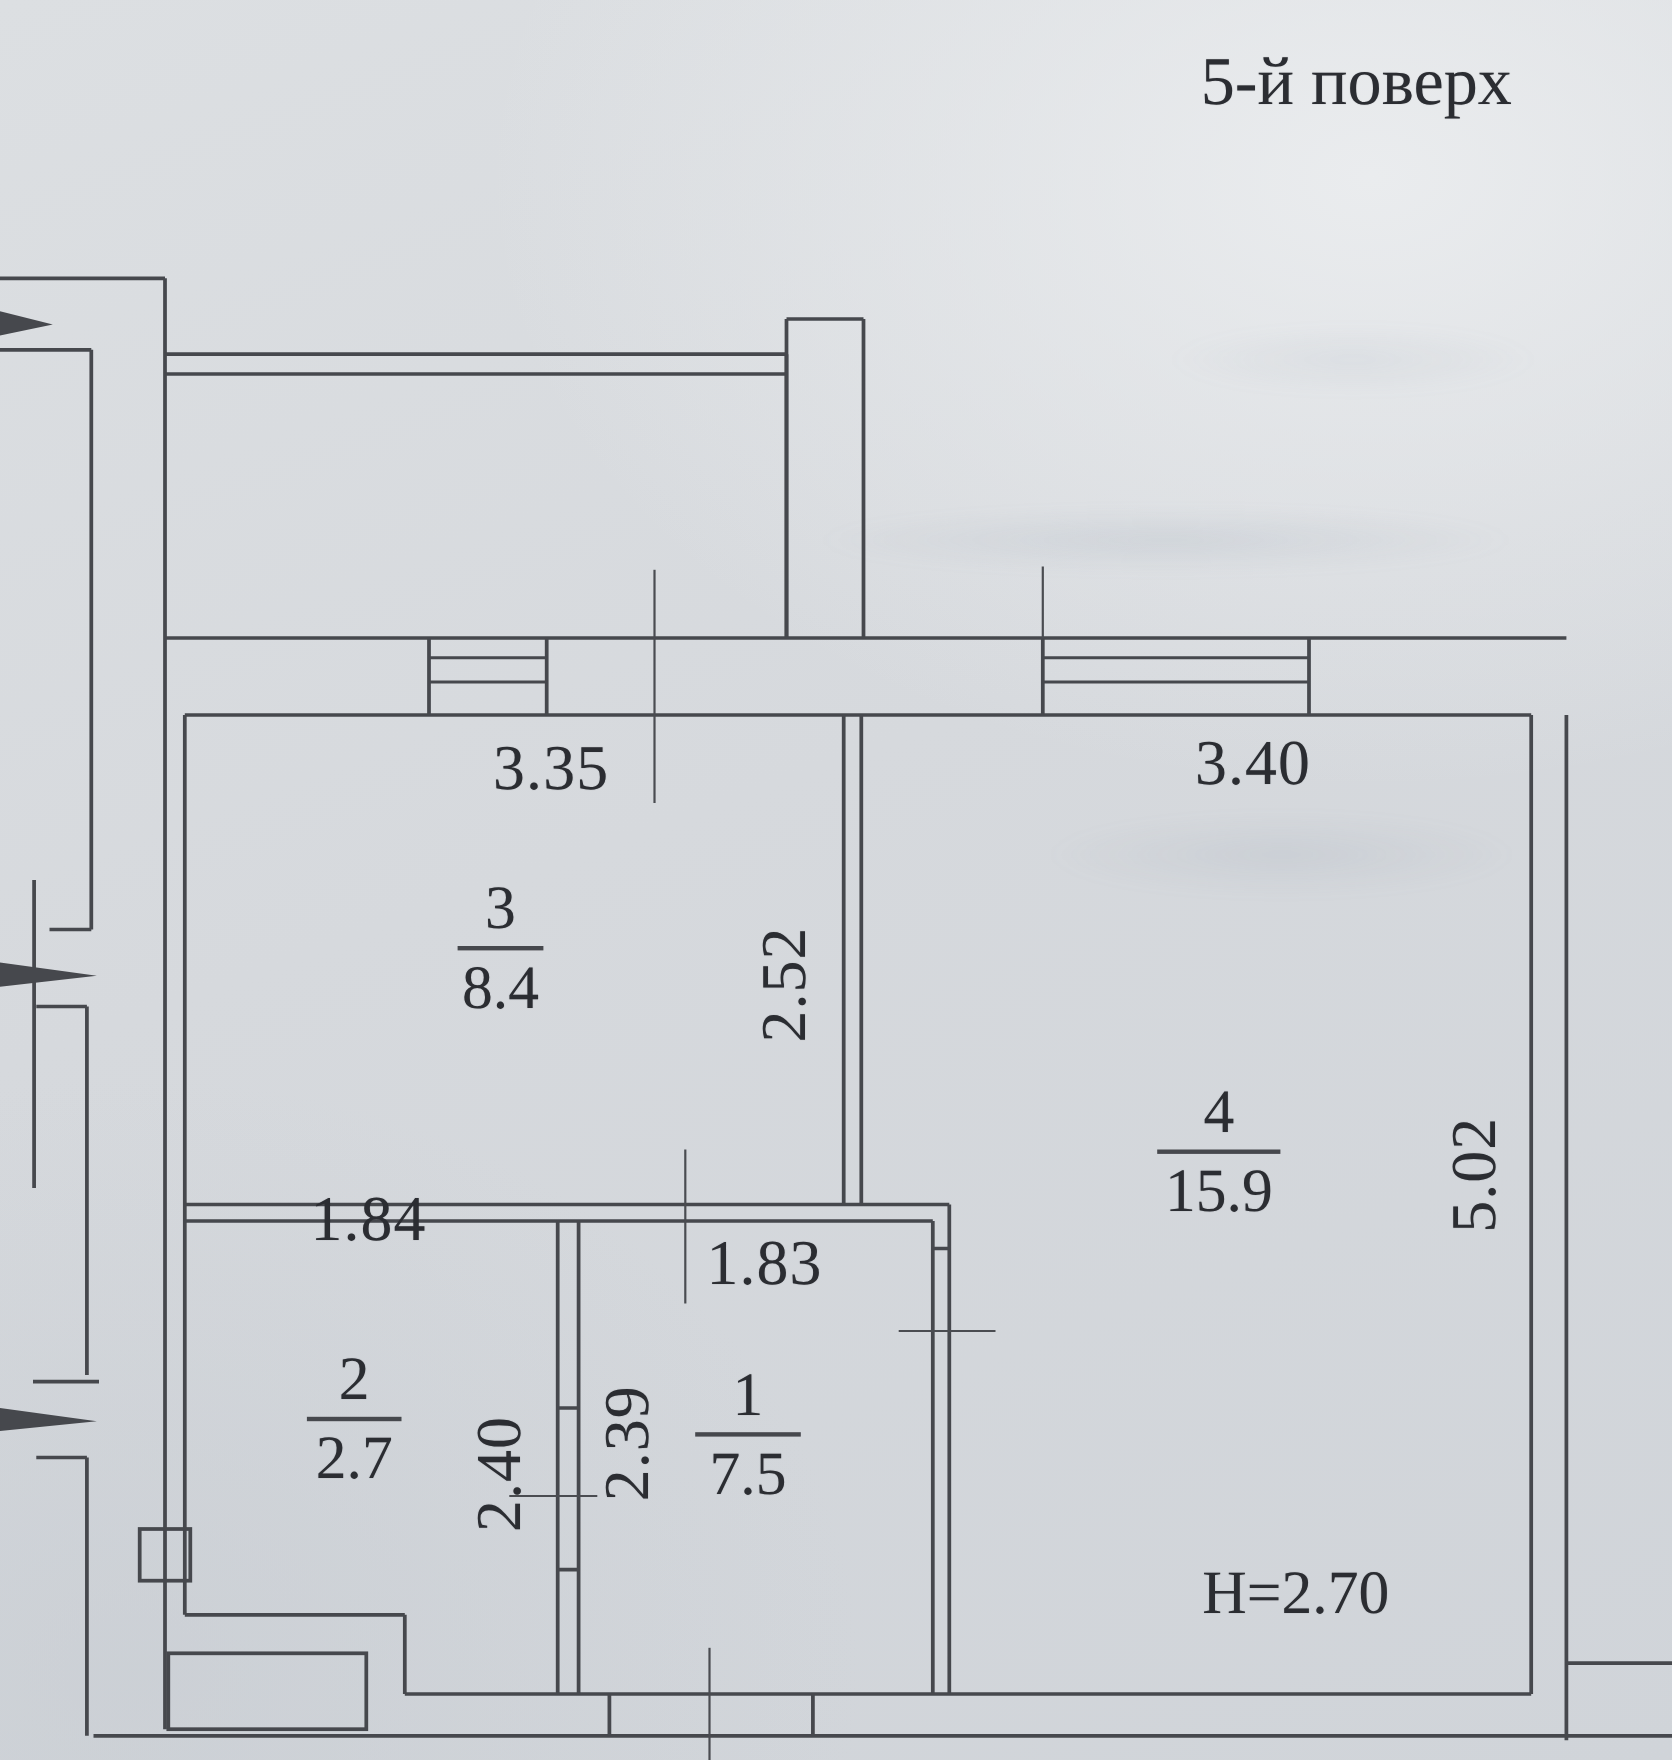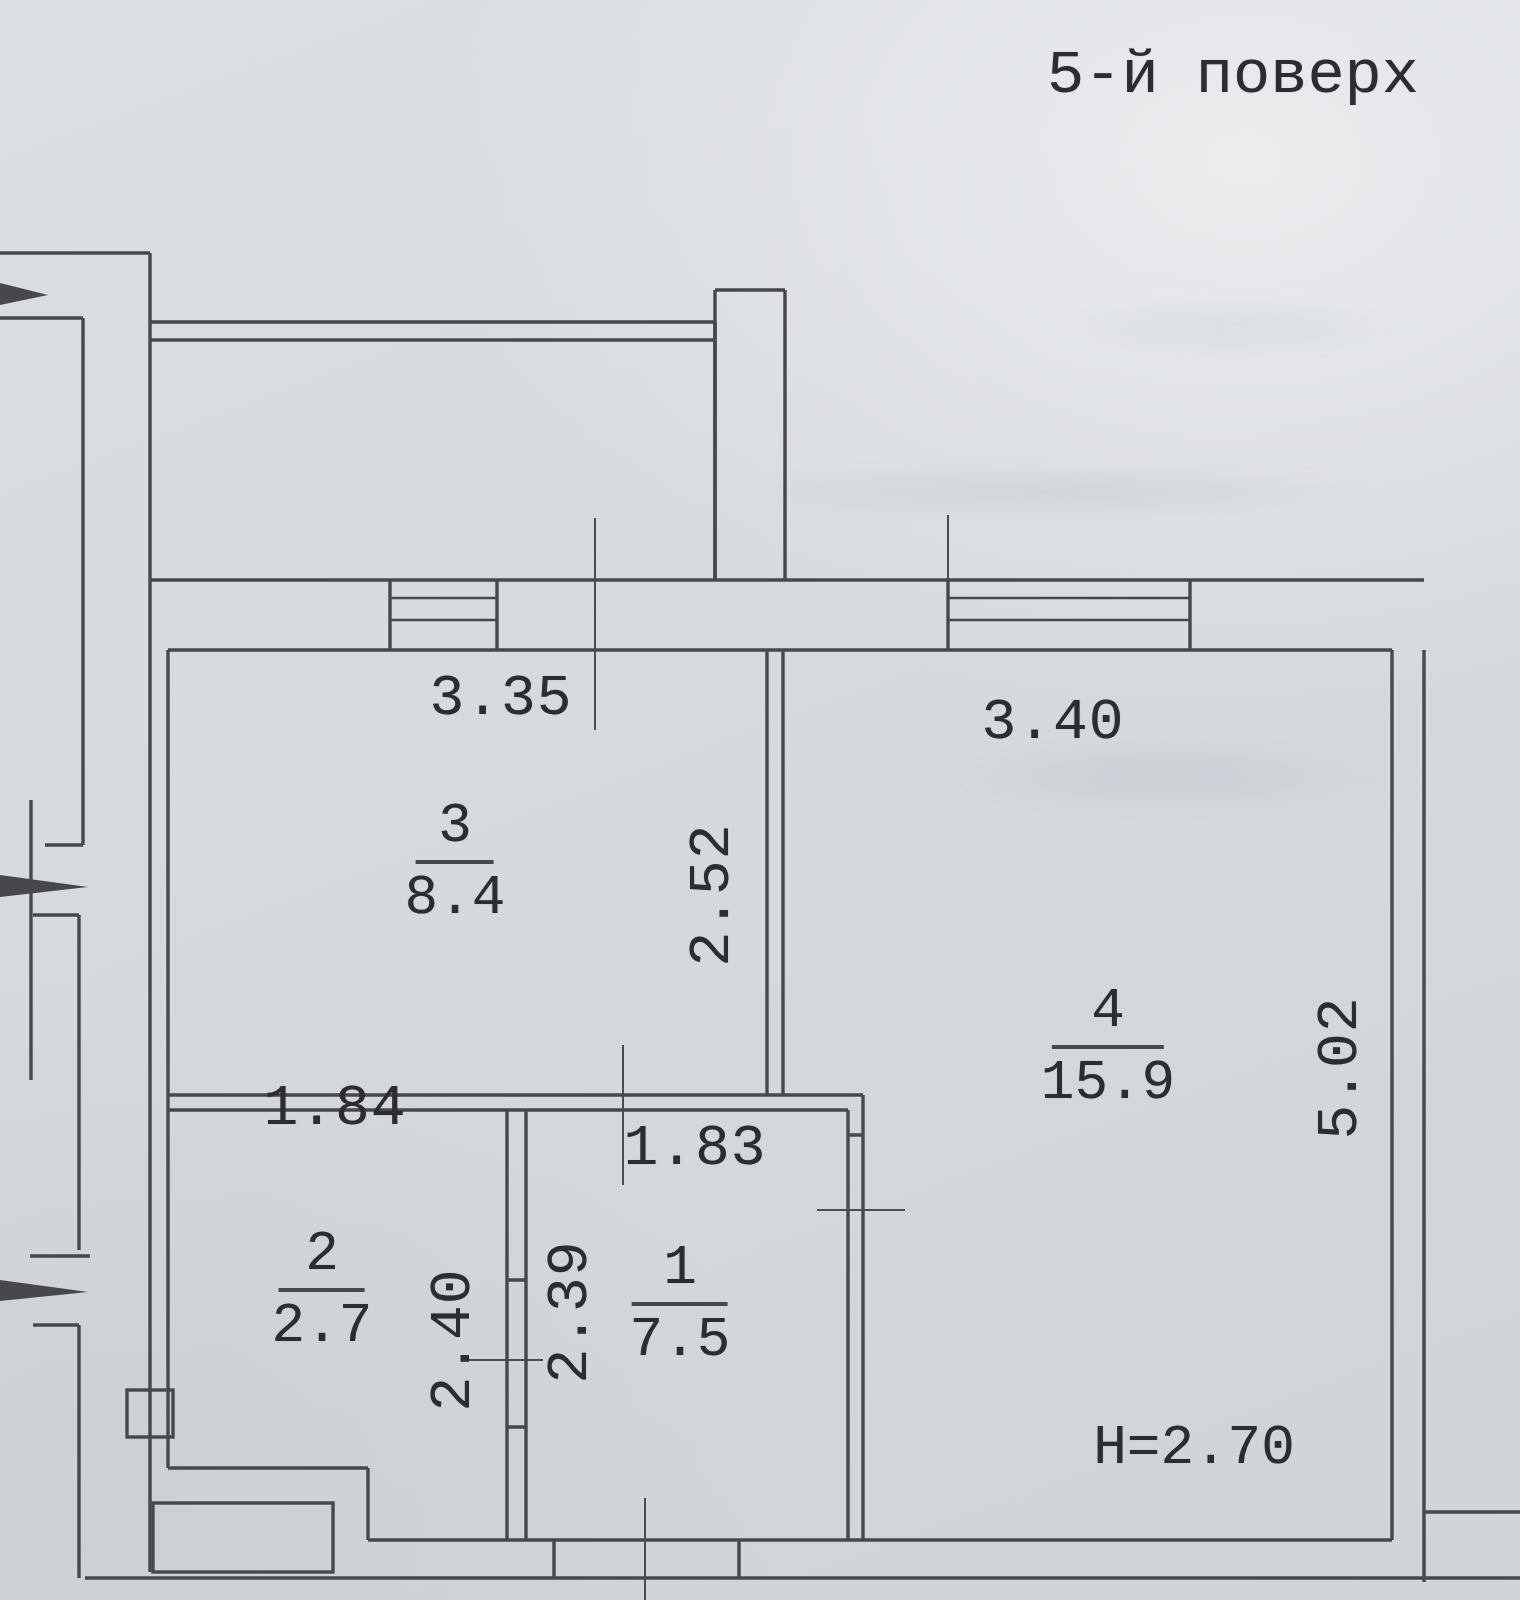--- a/index.html
+++ b/index.html
@@ -1,20 +1,20 @@
 <!DOCTYPE html>
 <html><head>
 <meta charset="utf-8">
 <style>
   html,body{margin:0;padding:0;background:#c8ccd1;}
   #stage{
     position:relative;
     width:1520px;height:1600px;
     overflow:hidden;
-    font-family:Liberation Mono, monospace;
+    font-family:Liberation Serif, serif;
     background:
       radial-gradient(1300px 900px at 82% 10%, rgba(235,237,239,.95), rgba(235,237,239,0) 62%),
       radial-gradient(1100px 900px at 8% 95%, rgba(198,203,209,.55), rgba(198,203,209,0) 60%),
       linear-gradient(160deg,#dcdfe2 0%,#d6d9dd 45%,#d0d4d9 100%);
   }
   
   .smudge{position:absolute;border-radius:50%;filter:blur(7px);pointer-events:none;}
   .s1{left:740px;top:462px;width:640px;height:58px;
       background:radial-gradient(closest-side,rgba(118,134,156,.13),rgba(118,134,156,0));}
   .s2{left:950px;top:740px;width:430px;height:74px;
@@ -124,21 +124,21 @@
       <path class="ink-thin" d="M623 1045 V1185"></path>
       <path class="ink-thin" d="M817 1210 H905"></path>
       <path class="ink-thin" d="M463 1360 H543"></path>
       <path class="ink-thin" d="M645 1498 V1600"></path>
     </g>
   </svg>
 
   <div class="label title-label" style="left:1233px;top:75px;">5-й поверх</div>
 
   <div class="label dim" style="left:501px;top:698px;">3.35</div>
-  <div class="label dim" style="left:1053px;top:693px;margin-top:29px;">3.40</div>
+  <div class="label dim" style="left:1139px;top:693px;">3.40</div>
   <div class="label dim" style="left:335px;top:1108px;">1.84</div>
   <div class="label dim" style="left:695px;top:1148px;">1.83</div>
 
   <div class="label dim rot" style="left:712px;top:895px;">2.52</div>
   <div class="label dim rot" style="left:1340px;top:1068px;">5.02</div>
   <div class="label dim rot" style="left:453px;top:1340px;">2.40</div>
   <div class="label dim rot" style="left:570px;top:1312px;">2.39</div>
 
   <div class="room-label" style="left:455px;top:798px;">
     <div>3</div>
@@ -157,15 +157,15 @@
     <div class="bar" style="width:86px;"></div>
     <div>2.7</div>
   </div>
 
   <div class="room-label" style="left:680px;top:1240px;">
     <div>1</div>
     <div class="bar" style="width:96px;"></div>
     <div>7.5</div>
   </div>
 
-  <div class="label hlabel" style="left:1178px;top:1448px;margin-left:16px;">H=2.70</div>
+  <div class="label hlabel" style="left:1178px;top:1448px;">H=2.70</div>
 
 </div>
 
 </body></html>

